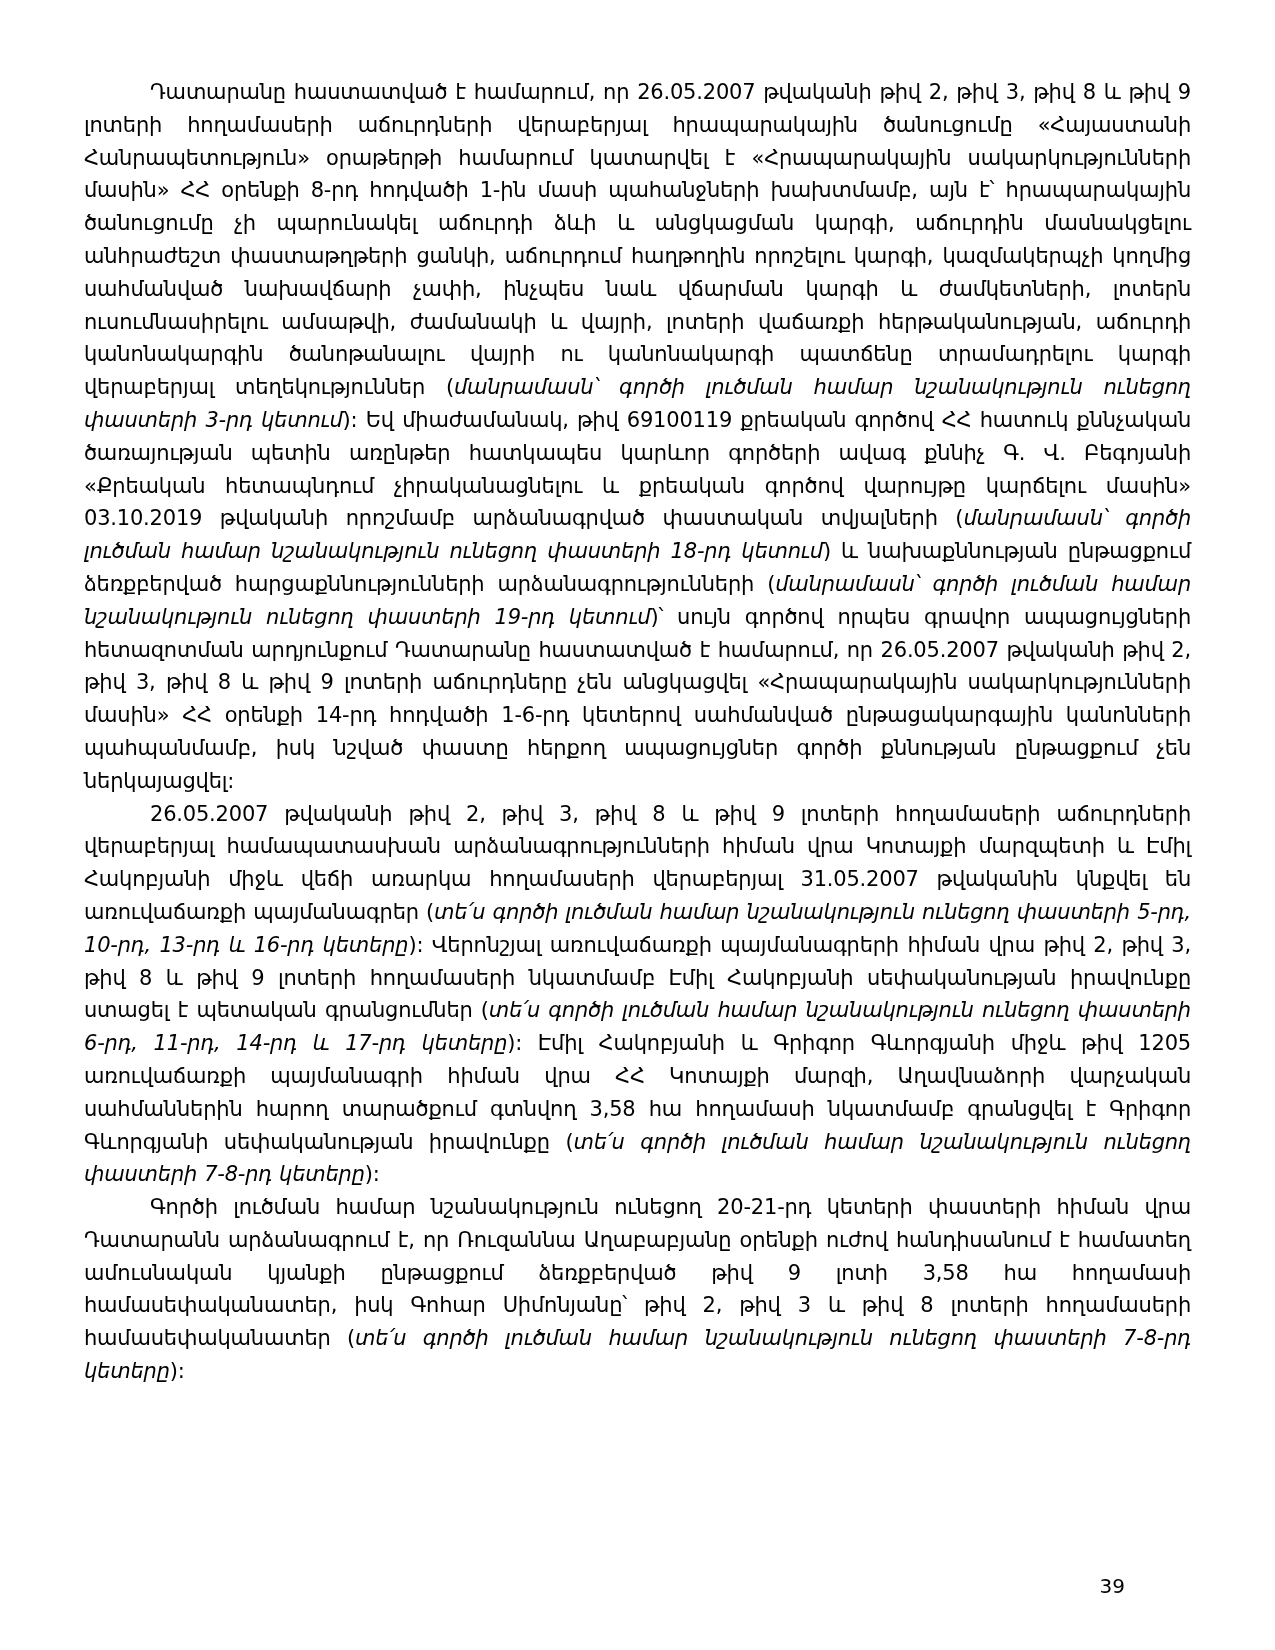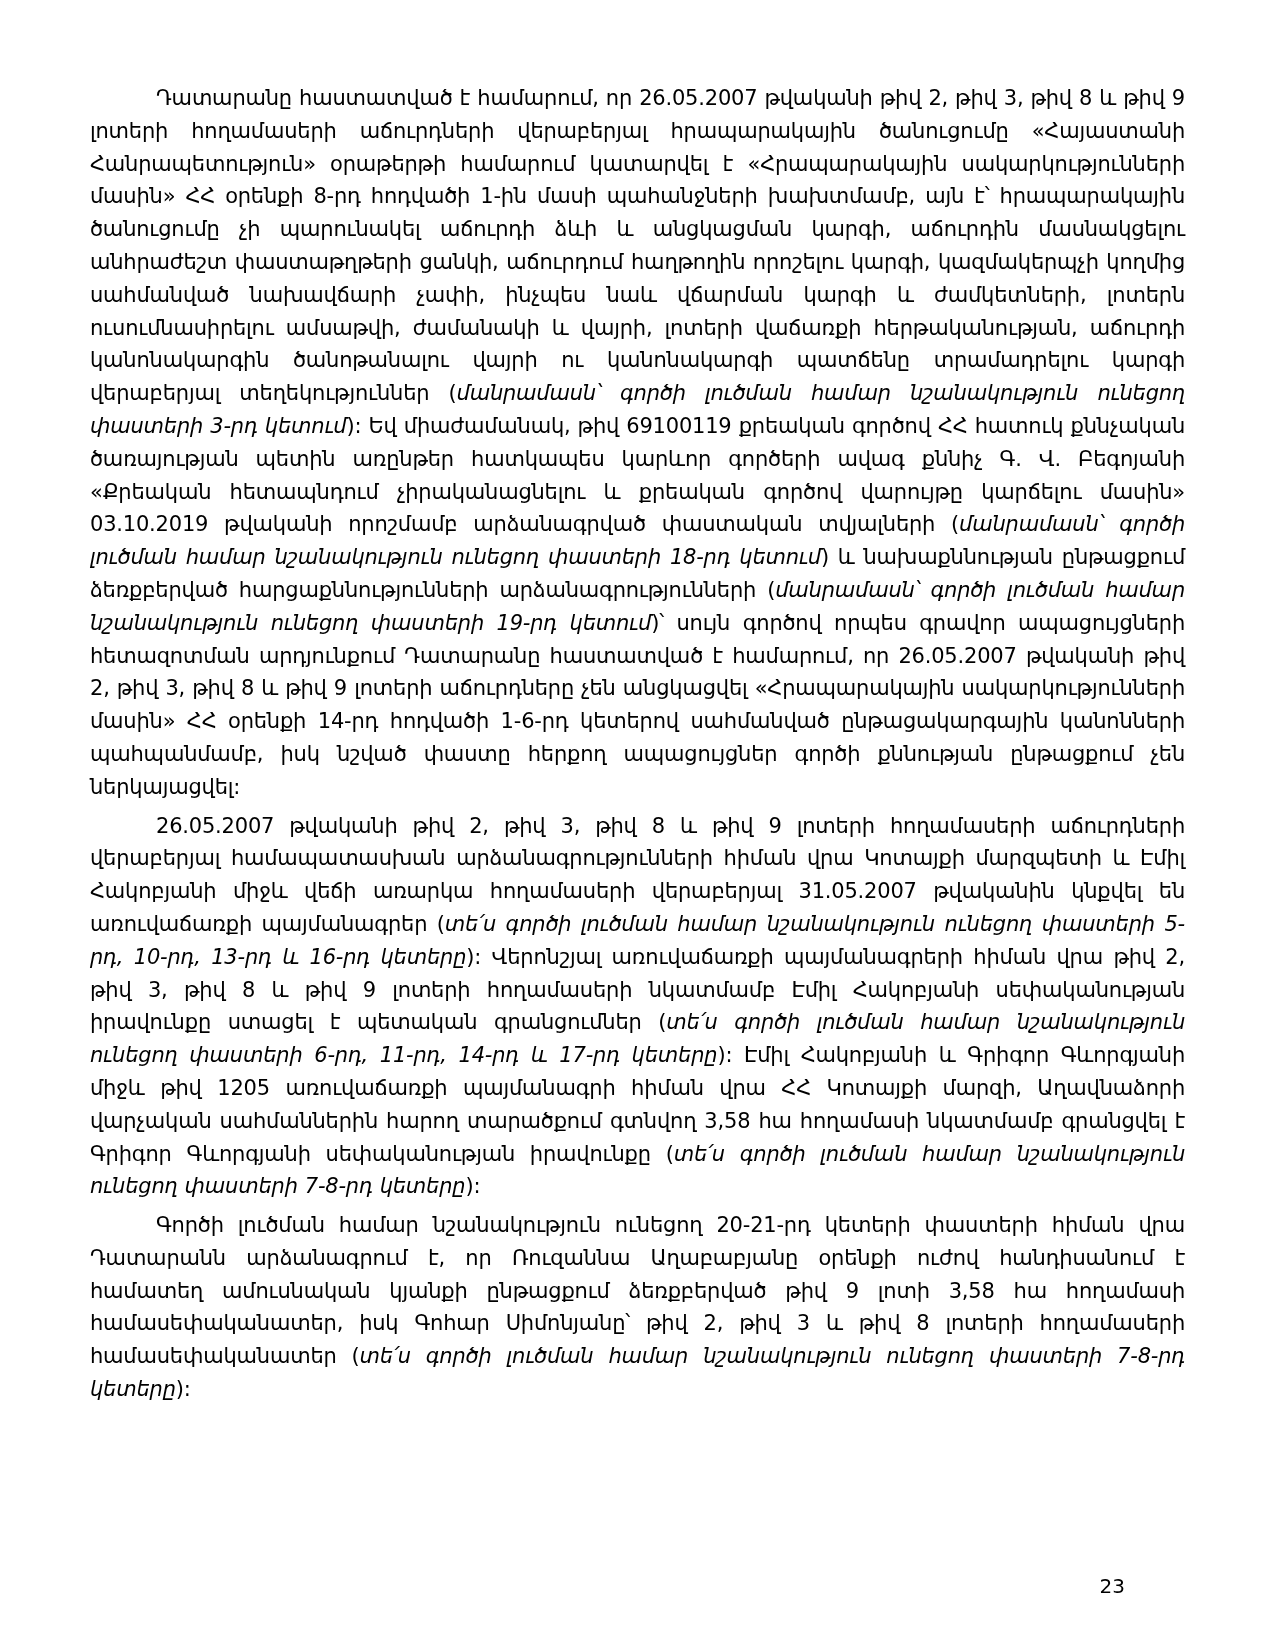--- a/index.html
+++ b/index.html
@@ -12,21 +12,21 @@
     width: 1275px;
     height: 1650px;
     background: #ffffff;
     box-sizing: border-box;
     padding: 76px 84px 0 84px;
     overflow: hidden;
     font-family: "DejaVu Sans", sans-serif;
     color: #000000;
   }
   .doc-body p.para {
-    margin: 6px;
+    margin: 0;
     text-align: justify;
     text-indent: 66px;
     font-size: 21px;
     line-height: 32.8px;
     letter-spacing: -0.2px;
     word-spacing: 0.5px;
   }
   .doc-body p.para span.italic {
     font-style: italic;
   }
@@ -41,14 +41,14 @@
 </style>
 </head>
 <body>
 
 <div class="page">
   <div class="doc-body">
       <p class="para"><span>Դատարանը հաստատված է համարում, որ 26.05.2007 թվականի թիվ 2, թիվ 3, թիվ 8 և թիվ 9 լոտերի հողամասերի աճուրդների վերաբերյալ հրապարակային ծանուցումը «Հայաստանի Հանրապետություն» օրաթերթի համարում կատարվել է «Հրապարակային սակարկությունների մասին» ՀՀ օրենքի 8-րդ հոդվածի 1-ին մասի պահանջների խախտմամբ, այն է՝ հրապարակային ծանուցումը չի պարունակել աճուրդի ձևի և անցկացման կարգի, աճուրդին մասնակցելու անհրաժեշտ փաստաթղթերի ցանկի, աճուրդում հաղթողին որոշելու կարգի, կազմակերպչի կողմից սահմանված նախավճարի չափի, ինչպես նաև վճարման կարգի և ժամկետների, լոտերն ուսումնասիրելու ամսաթվի, ժամանակի և վայրի, լոտերի վաճառքի հերթականության, աճուրդի կանոնակարգին ծանոթանալու վայրի ու կանոնակարգի պատճենը տրամադրելու կարգի վերաբերյալ տեղեկություններ (</span><span class="italic">մանրամասն՝ գործի լուծման համար նշանակություն ունեցող փաստերի 3-րդ կետում</span><span>): Եվ միաժամանակ, թիվ 69100119 քրեական գործով ՀՀ հատուկ քննչական ծառայության պետին առընթեր հատկապես կարևոր գործերի ավագ քննիչ Գ. Վ. Բեգոյանի «Քրեական հետապնդում չիրականացնելու և քրեական գործով վարույթը կարճելու մասին» 03.10.2019 թվականի որոշմամբ արձանագրված փաստական տվյալների (</span><span class="italic">մանրամասն՝ գործի լուծման համար նշանակություն ունեցող փաստերի 18-րդ կետում</span><span>) և նախաքննության ընթացքում ձեռքբերված հարցաքննությունների արձանագրությունների (</span><span class="italic">մանրամասն՝ գործի լուծման համար նշանակություն ունեցող փաստերի 19-րդ կետում</span><span>)՝ սույն գործով որպես գրավոր ապացույցների հետազոտման արդյունքում Դատարանը հաստատված է համարում, որ 26.05.2007 թվականի թիվ 2, թիվ 3, թիվ 8 և թիվ 9 լոտերի աճուրդները չեն անցկացվել «Հրապարակային սակարկությունների մասին» ՀՀ օրենքի 14-րդ հոդվածի 1-6-րդ կետերով սահմանված ընթացակարգային կանոնների պահպանմամբ, իսկ նշված փաստը հերքող ապացույցներ գործի քննության ընթացքում չեն ներկայացվել:</span></p>
       <p class="para"><span>26.05.2007 թվականի թիվ 2, թիվ 3, թիվ 8 և թիվ 9 լոտերի հողամասերի աճուրդների վերաբերյալ համապատասխան արձանագրությունների հիման վրա Կոտայքի մարզպետի և Էմիլ Հակոբյանի միջև վեճի առարկա հողամասերի վերաբերյալ 31.05.2007 թվականին կնքվել են առուվաճառքի պայմանագրեր (</span><span class="italic">տե՛ս գործի լուծման համար նշանակություն ունեցող փաստերի 5-րդ, 10-րդ, 13-րդ և 16-րդ կետերը</span><span>): Վերոնշյալ առուվաճառքի պայմանագրերի հիման վրա թիվ 2, թիվ 3, թիվ 8 և թիվ 9 լոտերի հողամասերի նկատմամբ Էմիլ Հակոբյանի սեփականության իրավունքը ստացել է պետական գրանցումներ (</span><span class="italic">տե՛ս գործի լուծման համար նշանակություն ունեցող փաստերի 6-րդ, 11-րդ, 14-րդ և 17-րդ կետերը</span><span>): Էմիլ Հակոբյանի և Գրիգոր Գևորգյանի միջև թիվ 1205 առուվաճառքի պայմանագրի հիման վրա ՀՀ Կոտայքի մարզի, Աղավնաձորի վարչական սահմաններին հարող տարածքում գտնվող 3,58 հա հողամասի նկատմամբ գրանցվել է Գրիգոր Գևորգյանի սեփականության իրավունքը (</span><span class="italic">տե՛ս գործի լուծման համար նշանակություն ունեցող փաստերի 7-8-րդ կետերը</span><span>):</span></p>
       <p class="para"><span>Գործի լուծման համար նշանակություն ունեցող 20-21-րդ կետերի փաստերի հիման վրա Դատարանն արձանագրում է, որ Ռուզաննա Աղաբաբյանը օրենքի ուժով հանդիսանում է համատեղ ամուսնական կյանքի ընթացքում ձեռքբերված թիվ 9 լոտի 3,58 հա հողամասի համասեփականատեր, իսկ Գոհար Սիմոնյանը՝ թիվ 2, թիվ 3 և թիվ 8 լոտերի հողամասերի համասեփականատեր (</span><span class="italic">տե՛ս գործի լուծման համար նշանակություն ունեցող փաստերի 7-8-րդ կետերը</span><span>):</span></p>
     </div>
-  <div class="page-number">23</div>
+  <div class="page-number">39</div>
 </div>
 
 </body></html>

